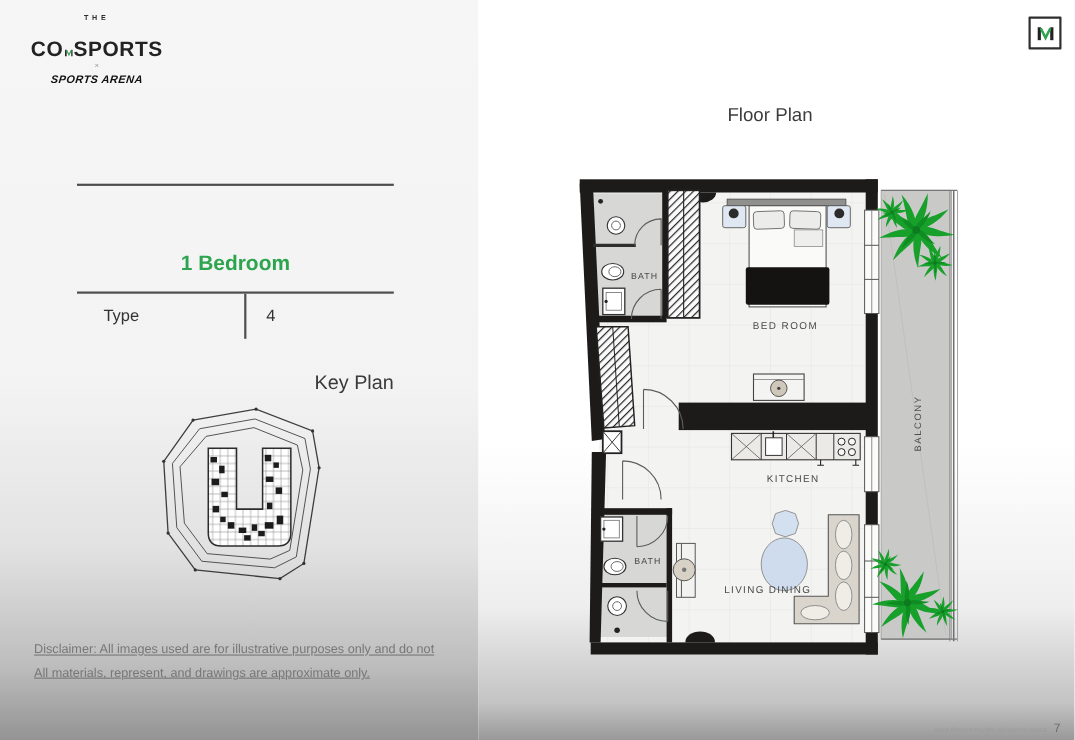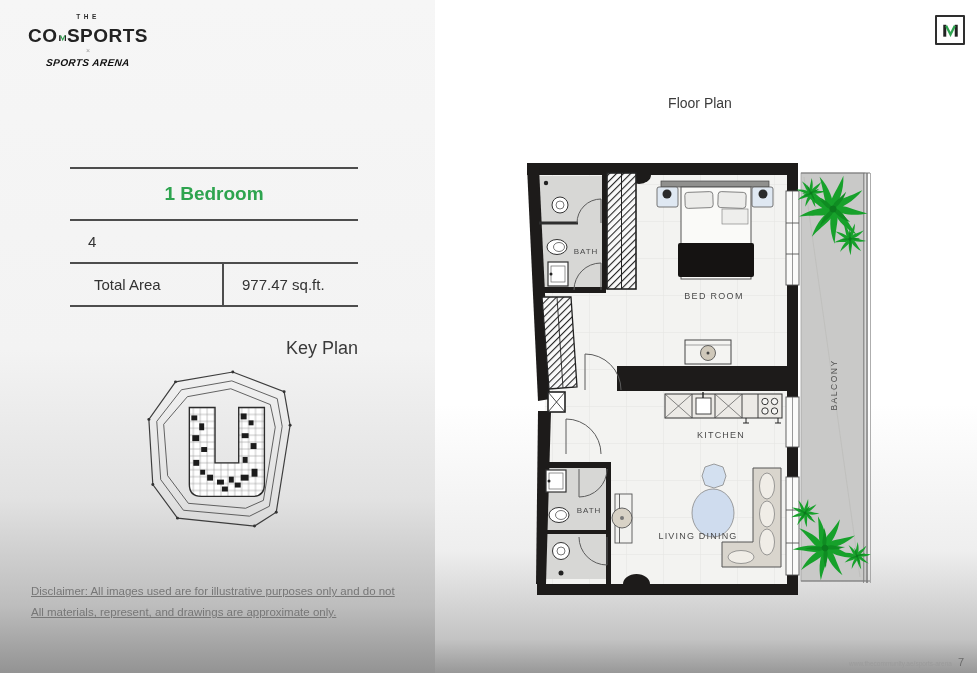--- a/index.html
+++ b/index.html
@@ -7,21 +7,21 @@
         font-family:"Liberation Sans",sans-serif;background:#fff;}
   
   .left-panel{position:absolute;left:0;top:0;width:435px;height:673px;
     background:linear-gradient(180deg,#f6f6f6 0%,#f3f3f3 52%,#e2e2e2 74%,#bdbdbd 90%,#939393 100%);}
   .right-panel{position:absolute;left:435px;top:0;width:542px;height:673px;
     background:linear-gradient(180deg,#ffffff 0%,#ffffff 60%,#eeeeee 82%,#c3c3c3 95%,#989898 100%);}
   
   .brand{position:absolute;left:28px;top:13px;width:120px;text-align:center;color:#262626;}
   .brand-the{font-size:6.5px;font-weight:bold;letter-spacing:3.5px;color:#2d2d2d;}
   .brand-word{display:flex;align-items:flex-end;justify-content:center;
-    font-size:19px;font-weight:bold;letter-spacing:.5px;color:#222;line-height:1;margin-top:6px;}
+    font-size:19px;font-weight:bold;letter-spacing:.5px;color:#222;line-height:1;margin-top:16px;}
   .brand-word svg{margin:0 1px 0 1px;display:block;}
   .brand-cross{font-size:7px;color:#9c9c9c;margin-top:2px;line-height:1;}
   .brand-sub{font-size:10px;font-weight:bold;font-style:italic;color:#101010;
     letter-spacing:.4px;margin-top:3px;transform:skewX(-6deg);}
   
   .spec-table{position:absolute;left:70px;top:167px;width:288px;border-top:2px solid #4d4d4d;}
   .spec-title{height:50px;line-height:50px;text-align:center;font-size:19px;font-weight:bold;}
   .spec-row{border-top:2px solid #4d4d4d;display:flex;height:41px;align-items:stretch;
     font-size:15px;color:#323232;}
   .spec-row.last{border-bottom:2px solid #4d4d4d;}
@@ -30,28 +30,28 @@
   .spec-value{padding-left:18px;display:flex;align-items:center;}
   
   .keyplan-title{position:absolute;left:70px;top:338px;width:288px;text-align:right;
     font-size:18px;color:#3a3a3a;}
   .keyplan-svg{position:absolute;left:138px;top:366px;}
   
   .disclaimer{position:absolute;left:31px;top:581px;font-size:11.5px;color:#777;
     line-height:1.85;white-space:nowrap;text-decoration:underline;}
   
   .fp-title{position:absolute;left:0;top:95px;width:530px;text-align:center;
-    font-size:14px;color:#3c3c3c;}
+    font-size:17px;color:#3c3c3c;}
   .m-badge{position:absolute;top:15px;right:12px;width:26px;height:26px;border:2px solid #2e2e2e;
     background:#fff;border-radius:1px;display:flex;align-items:center;justify-content:center;}
   .plan-svg{position:absolute;left:80px;top:147px;}
   .footer{position:absolute;right:13px;bottom:5px;display:flex;align-items:baseline;gap:6px;}
   .footer-url{font-size:6.5px;color:#9b9b9b;}
   .footer-page{font-size:11px;color:#6b6b6b;}
-  .green{color:#2ea44f;}
+  .green{color:#2ea44f;margin-top:46px;}
   svg text{font-family:"Liberation Sans",sans-serif;}
 </style>
 </head>
 <body>
 
 <div class="page">
 
   <div class="left-panel">
 
     <div class="brand">
@@ -65,25 +65,22 @@
         </svg>
         <span>SPORTS</span>
       </div>
       <div class="brand-cross">×</div>
       <div class="brand-sub">SPORTS ARENA</div>
     </div>
 
     <div class="spec-table">
       <div class="spec-title green">1 Bedroom</div>
       <div class="spec-row">
+        <div class="spec-label">Type</div>
         <div class="spec-value">4</div>
-      </div>
-      <div class="spec-row last">
-        <div class="spec-label">Total Area</div>
-        <div class="spec-value">977.47 sq.ft.</div>
       </div>
     </div>
 
     <div class="keyplan-title">Key Plan</div>
 
     <svg class="keyplan-svg" width="158" height="168" viewBox="0 0 160 170">
       <defs>
         <pattern id="kpgrid" width="7" height="7" patternUnits="userSpaceOnUse">
           <rect width="7" height="7" fill="#fff" stroke="#8a8a8a" stroke-width="0.5"></rect>
         </pattern>

